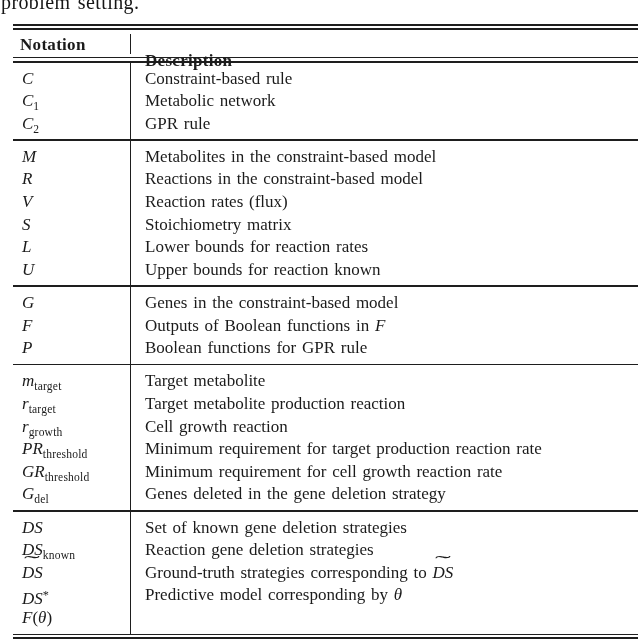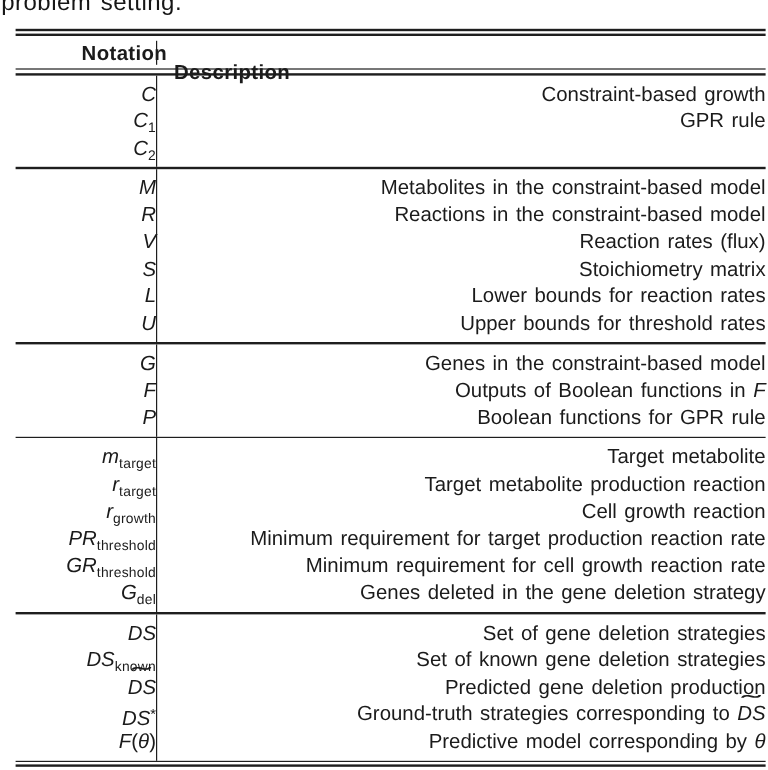--- a/index.html
+++ b/index.html
@@ -1,21 +1,20 @@
 <!DOCTYPE html>
 <html><head>
 <meta charset="utf-8">
 <style>
   html,body{margin:0;padding:0;}
   .page{
     position:relative; width:640px; height:642px; overflow:hidden;
     background:#ffffff; color:#1b1b1b;
-    font-family:Liberation Sans, sans-serif;
+    font-family:Liberation Serif, serif;
     font-size:17px;
-    text-align:right;
   }
   .top-text{
     position:absolute; left:1px; top:-9px;
     font-size:20px; letter-spacing:.4px; word-spacing:2px; color:#161616;
     white-space:nowrap;
   }
   .ntable{ position:absolute; left:13px; top:24px; width:625px; }
 
   
   .rule-double i{ display:block; background:#1e1e1e; height:1.5px; }
@@ -23,21 +22,21 @@
   .rule-double.below-header i + i{ margin-top:3px; }
   .rule-single{ height:1.6px; background:#1e1e1e; }
   .rule-bottom i{ display:block; background:#1e1e1e; }
   .rule-bottom i:first-child{ height:1.2px; }
   .rule-bottom i + i{ margin-top:1.8px; height:2.2px; }
 
   
   .header{ position:relative; height:27px; }
   .h-notation{
     position:absolute; left:7px; top:0; height:27px; line-height:29px;
-    font-weight:bold; letter-spacing:.3px;margin-left:48px;
+    font-weight:bold; letter-spacing:.3px;
   }
   .h-divider{
     position:absolute; left:117px; top:4px; width:1.3px; height:20px; background:#1e1e1e;
   }
   .h-desc{
     position:absolute; left:132px; top:16px; height:27px; line-height:29px;
     font-weight:bold; letter-spacing:.3px;
   }
 
   
@@ -86,41 +85,42 @@
       </div>
 
     <div id="sections">
         <div class="section">
           <div class="col-notation">
             <div class="cell"><span class="tk-cal">C</span></div>
             <div class="cell"><span class="tk-cal">C</span><span class="tk-sub">1</span></div>
             <div class="cell"><span class="tk-cal">C</span><span class="tk-sub">2</span></div>
           </div>
           <div class="col-desc">
-            <div class="cell"><span class="tk-rm">Constraint-based growth</span></div>
+            <div class="cell"><span class="tk-rm">Constraint-based rule</span></div>
+            <div class="cell"><span class="tk-rm">Metabolic network</span></div>
             <div class="cell"><span class="tk-rm">GPR rule</span></div>
           </div>
         </div>
         <div class="rule-single"></div>
         <div class="section">
           <div class="col-notation">
             <div class="cell"><span class="tk-it">M</span></div>
             <div class="cell"><span class="tk-it">R</span></div>
             <div class="cell"><span class="tk-it">V</span></div>
             <div class="cell"><span class="tk-it">S</span></div>
             <div class="cell"><span class="tk-it">L</span></div>
             <div class="cell"><span class="tk-it">U</span></div>
           </div>
           <div class="col-desc">
             <div class="cell"><span class="tk-rm">Metabolites in the constraint-based model</span></div>
             <div class="cell"><span class="tk-rm">Reactions in the constraint-based model</span></div>
             <div class="cell"><span class="tk-rm">Reaction rates (flux)</span></div>
             <div class="cell"><span class="tk-rm">Stoichiometry matrix</span></div>
             <div class="cell"><span class="tk-rm">Lower bounds for reaction rates</span></div>
-            <div class="cell"><span class="tk-rm">Upper bounds for threshold rates</span></div>
+            <div class="cell"><span class="tk-rm">Upper bounds for reaction known</span></div>
           </div>
         </div>
         <div class="rule-single"></div>
         <div class="section">
           <div class="col-notation">
             <div class="cell"><span class="tk-it">G</span></div>
             <div class="cell"><span class="tk-it">F</span></div>
             <div class="cell"><span class="tk-it">P</span></div>
           </div>
           <div class="col-desc">
@@ -151,23 +151,22 @@
         <div class="rule-single"></div>
         <div class="section">
           <div class="col-notation">
             <div class="cell"><span class="tk-it">DS</span></div>
             <div class="cell"><span class="tk-it">DS</span><span class="tk-sub">known</span></div>
             <div class="cell"><span class="wtilde"><span class="tilde-mark">˜</span><span class="tk-it">DS</span></span></div>
             <div class="cell"><span class="tk-it">DS</span><span class="tk-sup">*</span></div>
             <div class="cell"><span class="tk-cal">F</span><span class="tk-rm">(</span><span class="tk-it">θ</span><span class="tk-rm">)</span></div>
           </div>
           <div class="col-desc">
-            <div class="cell"><span class="tk-rm">Set of gene deletion strategies</span></div>
             <div class="cell"><span class="tk-rm">Set of known gene deletion strategies</span></div>
-            <div class="cell"><span class="tk-rm">Predicted gene deletion production</span></div>
+            <div class="cell"><span class="tk-rm">Reaction gene deletion strategies</span></div>
             <div class="cell"><span class="tk-rm">Ground-truth strategies corresponding to </span><span class="wtilde"><span class="tilde-mark">˜</span><span class="tk-it">DS</span></span></div>
             <div class="cell"><span class="tk-rm">Predictive model corresponding by </span><span class="tk-it">θ</span></div>
           </div>
         </div>
       </div>
 
     <div class="rule-bottom">
         <i></i>
         <i></i>
       </div>

